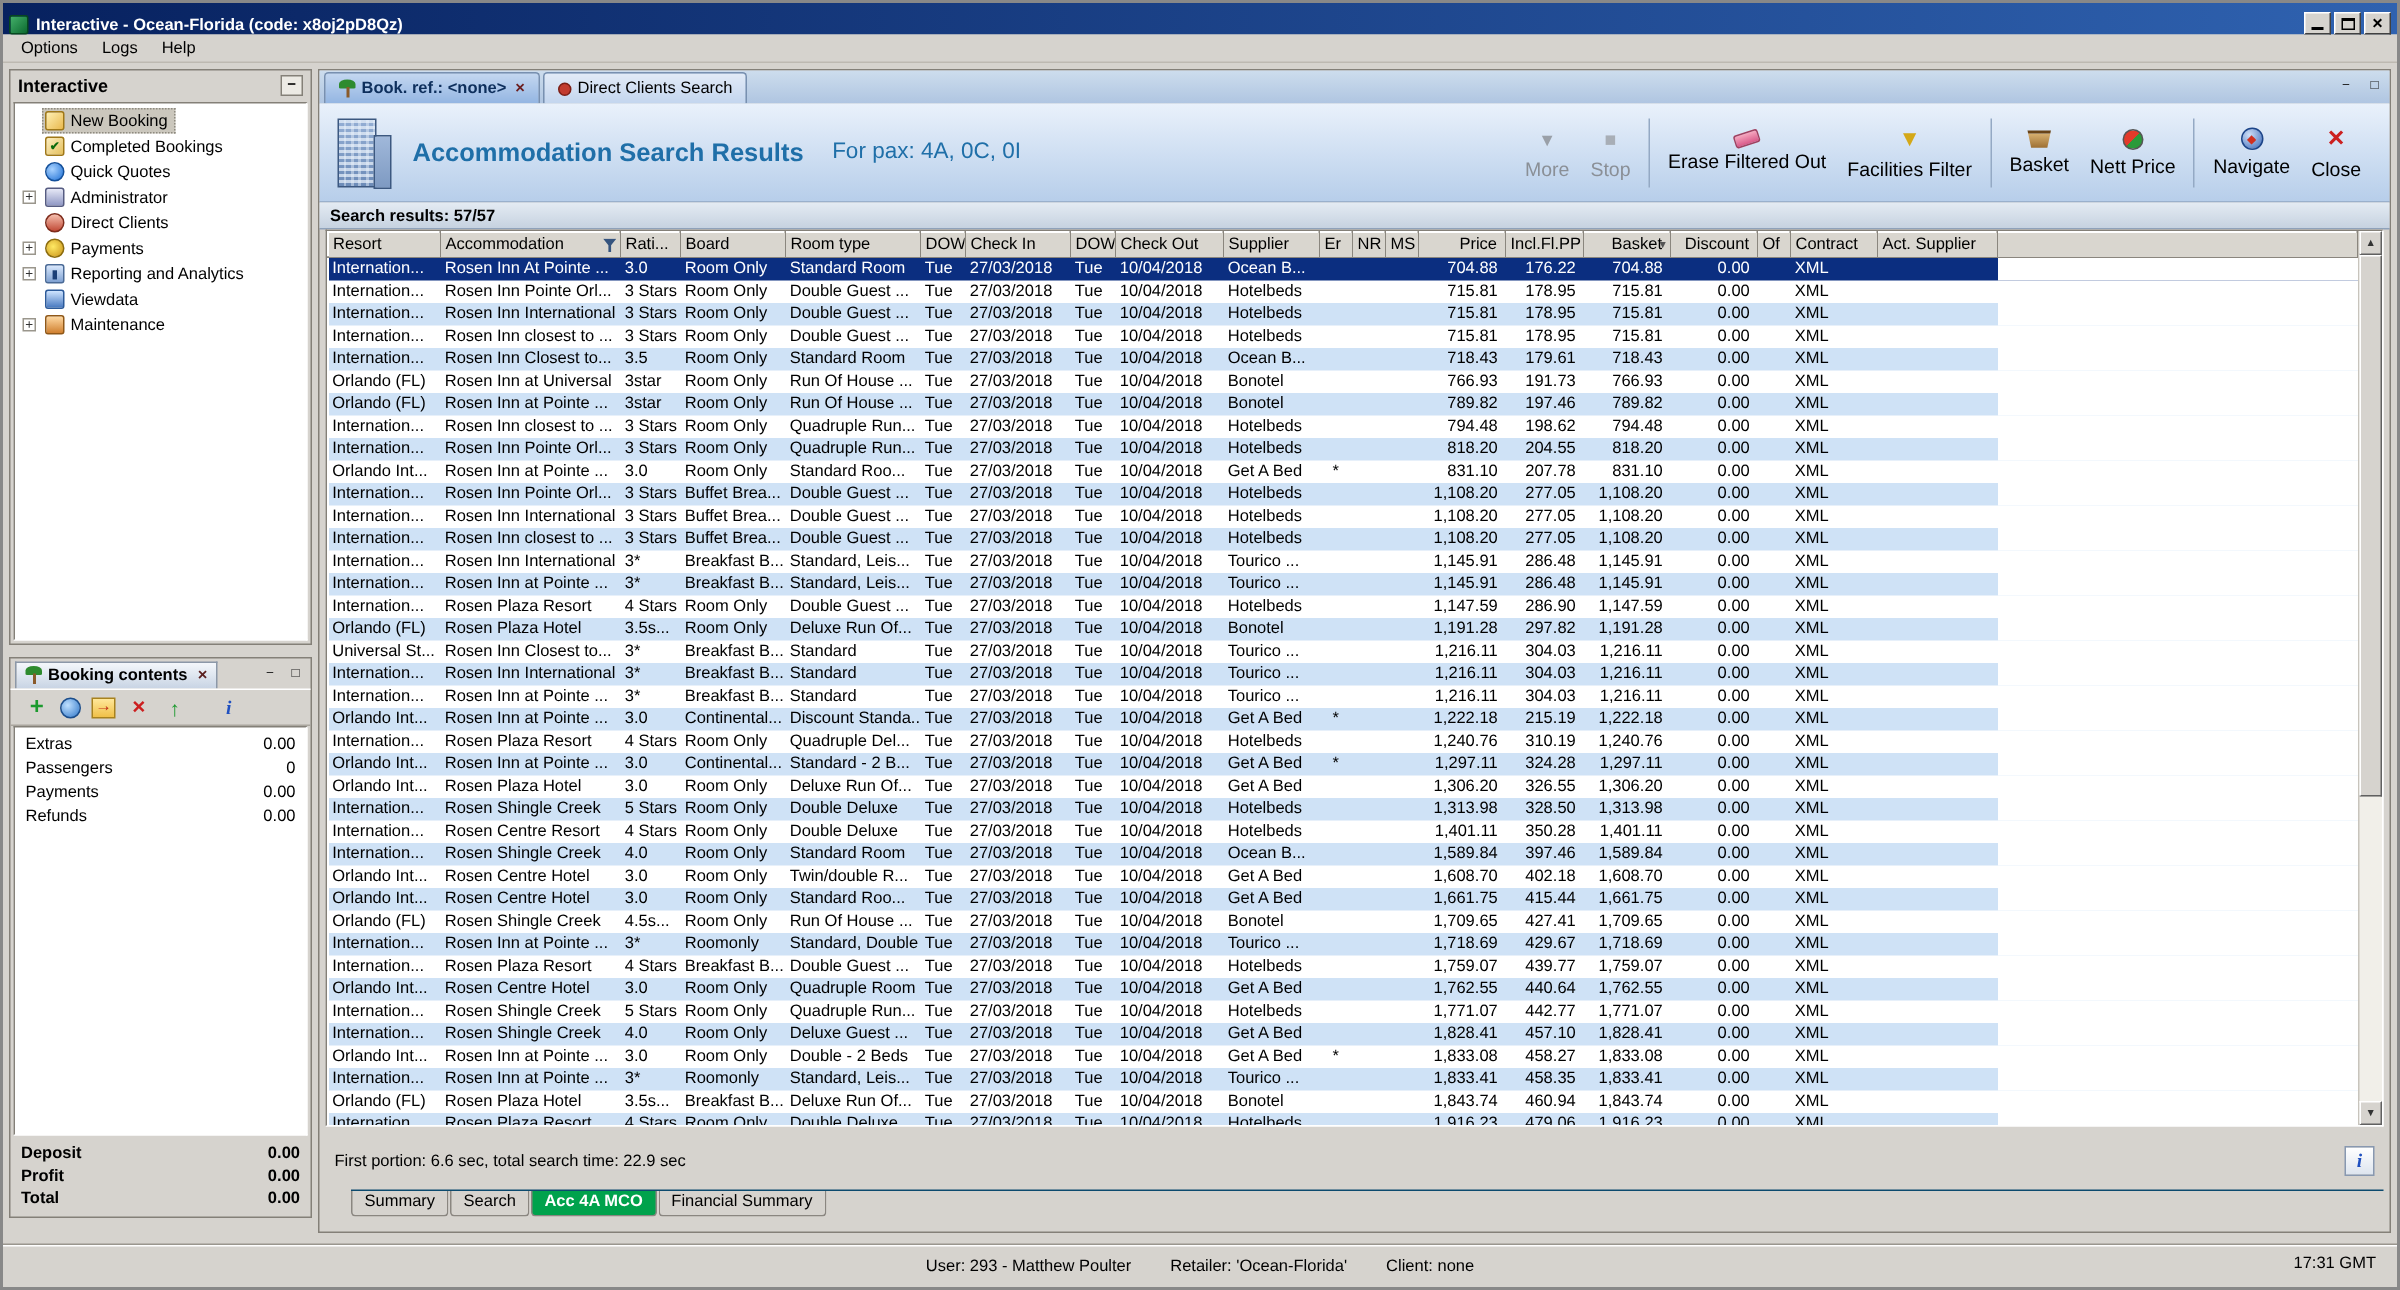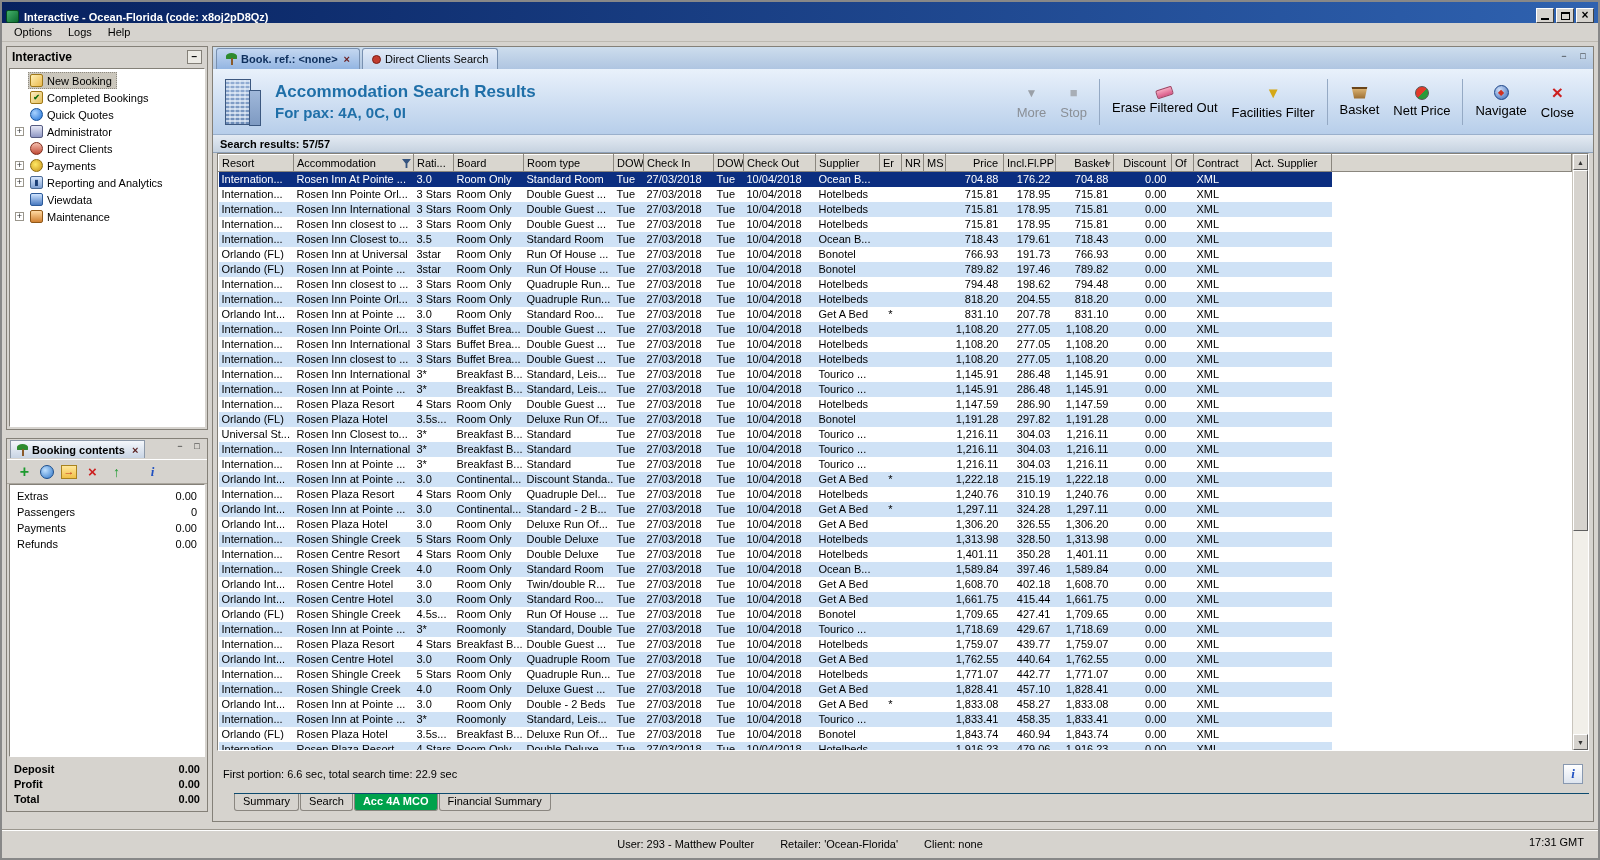--- a/index.html
+++ b/index.html
@@ -38,21 +38,21 @@
 .ti-quick-quotes{background:radial-gradient(circle at 35% 35%,#a8d2ff,#1d6fd4);border-radius:50%;border:1px solid #14509a}
 .ti-administrator{background:linear-gradient(#e6e8f6,#8f97c4);border:1px solid #565c82}
 .ti-direct-clients{background:linear-gradient(#f6bfae,#c14a36);border:1px solid #7e2c1c;border-radius:50%}
 .ti-payments{background:radial-gradient(circle at 40% 40%,#ffe964,#c8921a);border-radius:50%;border:1px solid #8c6c0e}
 .ti-reporting-and-analytics{background:linear-gradient(#d9e8fd,#7fa1d2);border:1px solid #4a6a96}
 .ti-reporting-and-analytics::after{content:"▮";font-size:8px;color:#1b3f77}
 .ti-viewdata{background:linear-gradient(#cfe4ff,#4879c0);border:1px solid #2c5a9a}
 .ti-maintenance{background:linear-gradient(#ffd9a2,#d08030);border:1px solid #905818}
 
 #booking-panel{position:absolute;left:0;right:0;top:392px;bottom:10px;border:1px solid #848078;background:#d6d3ce;display:flex;flex-direction:column}
-#bc-caption{height:20px;display:flex;align-items:flex-start;padding:1px 3px 0}
+#bc-caption{height:20px;display:flex;align-items:center;padding:1px 3px 0}
 .bc-tab{display:flex;align-items:center;gap:4px;background:linear-gradient(#f4f7fb,#c8d4e4);border:1px solid #8c98a8;border-bottom:none;padding:1px 6px;height:18px;font-weight:bold;font-size:11px}
 .bc-close{color:#5a2020;font-weight:bold;margin-left:3px}
 .caps{margin-left:auto;display:flex;gap:3px;padding-bottom:3px}
 .cap-btn{width:14px;height:13px;display:flex;align-items:center;justify-content:center;font-size:9px;color:#222;line-height:1}
 #bc-toolbar{height:25px;display:flex;align-items:center;gap:7px;padding:0 9px;border-top:1px solid #fff;border-bottom:1px solid #aaa69e}
 .bc-btn{width:17px;height:17px;display:inline-flex;align-items:center;justify-content:center;font-weight:bold;font-size:14px;line-height:1}
 .bc-add{color:#1c9a2e;font-size:16px}
 .bc-globe{width:14px;height:14px;border-radius:50%;background:radial-gradient(circle at 35% 35%,#bfe0ff,#2f76c8);border:1px solid #1c4e8c}
 .bc-export{color:#c03018;background:linear-gradient(#ffe79a,#f0c048);border:1px solid #a8821e;font-size:11px;width:16px;height:14px}
 .bc-delete{color:#cc1f1f;font-size:15px}
@@ -71,23 +71,23 @@
 .tab-close{color:#6b1d1d;font-weight:bold;font-size:11px;margin-left:2px}
 .palm-icon{position:relative;width:11px;height:12px;display:inline-block;flex:none}
 .palm-icon::before{content:"";position:absolute;top:0;left:0;width:11px;height:6px;background:#2e8b2e;border-radius:50% 50% 10% 10%}
 .palm-icon::after{content:"";position:absolute;bottom:0;left:5px;width:2px;height:7px;background:#8a5a2a}
 .person-icon{width:9px;height:9px;border-radius:50%;background:#c23b2e;border:1px solid #7c1f16;flex:none}
 #strip-caps{margin-left:auto;display:flex;gap:5px;align-self:flex-start;padding-top:3px}
 
 #header-band{position:absolute;top:22px;left:0;right:0;height:66px;background:linear-gradient(#e9f1fb,#b7ceea);display:flex;align-items:center;padding:0 12px;border-bottom:1px solid #9ab0cc}
 #building-icon{width:26px;height:46px;flex:none;background-image:repeating-linear-gradient(0deg,rgba(255,255,255,0) 0 2px,rgba(235,243,252,.7) 2px 4px),repeating-linear-gradient(90deg,rgba(255,255,255,0) 0 3px,rgba(235,243,252,.45) 3px 5px),linear-gradient(#93aed4,#6d8cb8);border:1px solid #3c5880;position:relative;margin-right:24px}
 #building-icon::after{content:"";position:absolute;right:-11px;top:10px;width:10px;height:34px;background:linear-gradient(#a0b8da,#7e9ac2);border:1px solid #3c5880}
-#header-titles{display:flex;flex-direction:column;gap:2px}
+#header-titles{display:flex;gap:19px}
 #header-title{font-size:17px;font-weight:bold;color:var(--title-blue,#1f6fa8)}
-#header-subtitle{font-size:15px;font-weight:bold;color:var(--title-blue,#1f6fa8)}
+#header-subtitle{font-size:15px;font-weight:normal;color:var(--title-blue,#1f6fa8)}
 #header-toolbar{margin-left:auto;display:flex;align-items:center;height:100%}
 .tbtn{display:flex;flex-direction:column;align-items:center;justify-content:center;gap:3px;padding:3px 7px;white-space:nowrap}
 .tbtn .tlbl{font-size:13px}
 .tbtn.disabled .tlbl{color:#8a8f96}
 .tsep{width:1px;height:46px;background:#94a9c4;margin:0 5px;align-self:center}
 .hicon{width:22px;height:18px;display:flex;align-items:center;justify-content:center}
 .hi-more::before{content:"▼";color:#9aa0a8;font-size:12px}
 .hi-stop::before{content:"■";color:#a8aeb6;font-size:13px}
 .hi-erase-filtered-out{width:17px;height:9px;background:linear-gradient(#f6a8c0,#d85888);border:1px solid #a04060;transform:rotate(-18deg);border-radius:2px}
 .hi-facilities-filter::before{content:"▼";color:#d4a818;font-size:15px}

